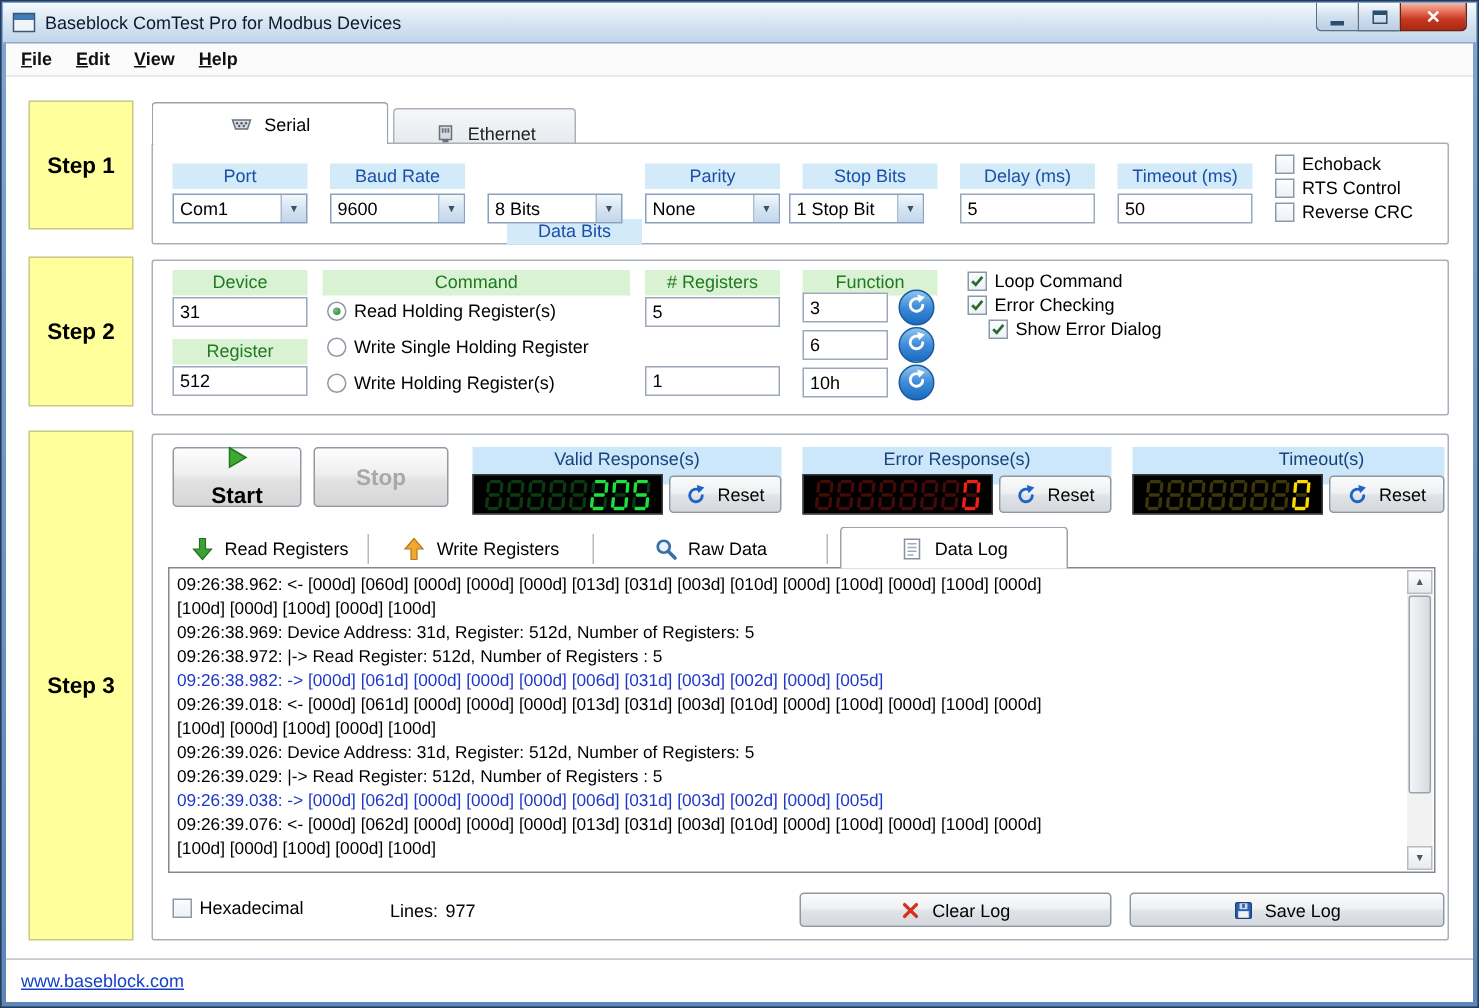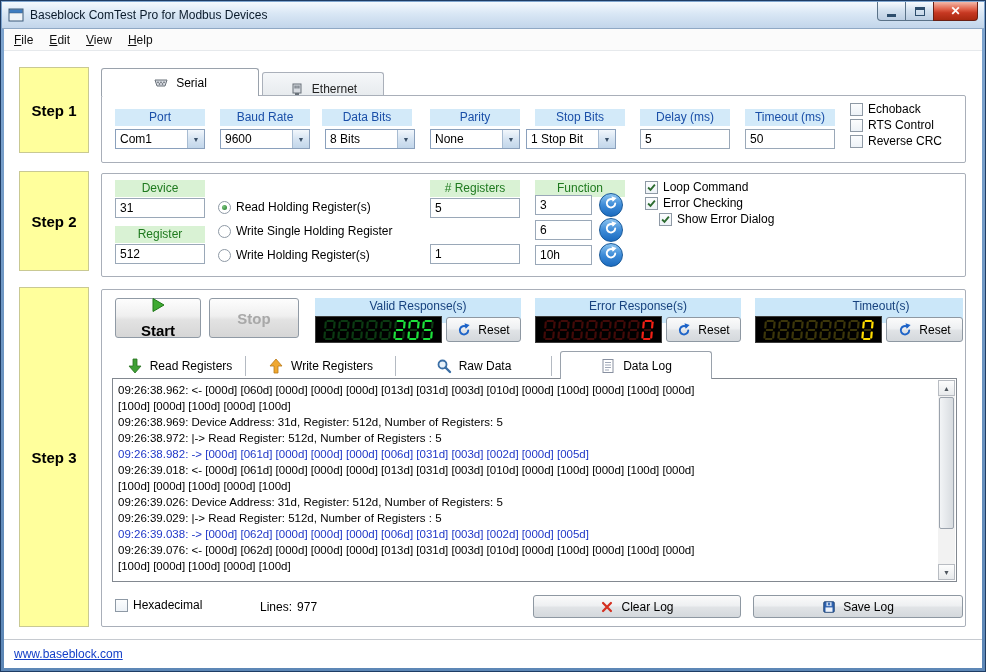--- a/index.html
+++ b/index.html
@@ -17,21 +17,21 @@
     border:1px solid #5a7288; border-top:none; }
   .win-btn.min { width:29px; border-radius:0 0 0 4px; background:linear-gradient(#f8fbfe,#d4e2f0 45%,#bcCEe2); }
   .win-btn.max { width:27px; background:linear-gradient(#f8fbfe,#d4e2f0 45%,#bccee2); border-left:none; border-right:none; }
   .win-btn.close { width:45px; border-radius:0 0 4px 0; color:#fff; font-weight:bold; font-size:12px;
     background:linear-gradient(#f4b8a8,#e06048 40%,#c63822 60%,#a82810); border-color:#6a2014; }
   .glyph-min { width:9px; height:3px; background:#2d4d6c; margin-top:8px; }
   .glyph-max { width:10px; height:9px; border:1px solid #2d4d6c; border-top:3px solid #2d4d6c; }
 
   
   .menubar { position:absolute; left:3px; top:28px; right:3px; height:22px; background:#fbfbfb;
-    border-bottom:1px solid #e6e9ec; display:flex; align-items:center; padding-left:2px; }
+    border-bottom:1px solid #e6e9ec; display:flex; padding-left:2px;font-weight:bold; }
   .menu-item { font-size:12px; padding:3px 8px; color:#101010; }
 
   
   .main { position:absolute; left:3px; top:50px; right:3px; bottom:32px; background:#fff; }
   .statusbar { position:absolute; left:3px; right:3px; bottom:3px; height:29px; background:#fff;
     border-top:1px solid #c6cad0; display:flex; align-items:center; padding:0 10px; }
   .statusbar a { font-size:12px; color:#1540c8; text-decoration:underline; }
 
   .step-box { position:absolute; left:15px; width:70px; background:#ffff9c; border:1px solid #c9c993;
     display:flex; align-items:center; justify-content:center; font-size:15px; font-weight:bold; color:#000; }
@@ -184,21 +184,21 @@
           <div class="col-header blue" style="left: 13px;">Port</div>
           <div class="combo" style="left: 13px;">
             <span>Com1</span>
             <span class="arrow">▼</span>
           </div>
           <div class="col-header blue" style="left: 118px;">Baud Rate</div>
           <div class="combo" style="left: 118px;">
             <span>9600</span>
             <span class="arrow">▼</span>
           </div>
-          <div class="col-header blue" style="left: 220px;">Data Bits</div>
+          <div class="col-header blue" style="left: 236px; margin-top: 37px;">Data Bits</div>
           <div class="combo" style="left: 223px;">
             <span>8 Bits</span>
             <span class="arrow">▼</span>
           </div>
           <div class="col-header blue" style="left: 328px;">Parity</div>
           <div class="combo" style="left: 328px;">
             <span>None</span>
             <span class="arrow">▼</span>
           </div>
           <div class="col-header blue" style="left: 433px;">Stop Bits</div>
@@ -225,20 +225,21 @@
             <span class="ctl-label">Reverse CRC</span>
           </div>
         </div>
     </div>
 
     <div class="groupbox g2" style="top:122px;height:104px;">
       <div class="col-header green" style="left:13px;">Device</div>
       <input class="textinput" style="left: 13px; top: 24px; width: 90px;" value="31">
       <div class="col-header green" style="left:13px;top:52px;">Register</div>
       <input class="textinput" style="left: 13px; top: 70px; width: 90px;" value="512">
+      <div class="col-header green" style="left:113px;width:205px;">Command</div>
       <div>
           <div class="radio-row" style="left: 116px; top: 26px;">
             <span class="radio sel"></span>
             <span class="ctl-label">Read Holding Register(s)</span>
           </div>
           <div class="radio-row" style="left: 116px; top: 50px;">
             <span class="radio"></span>
             <span class="ctl-label">Write Single Holding Register</span>
           </div>
           <div class="radio-row" style="left: 116px; top: 74px;">

